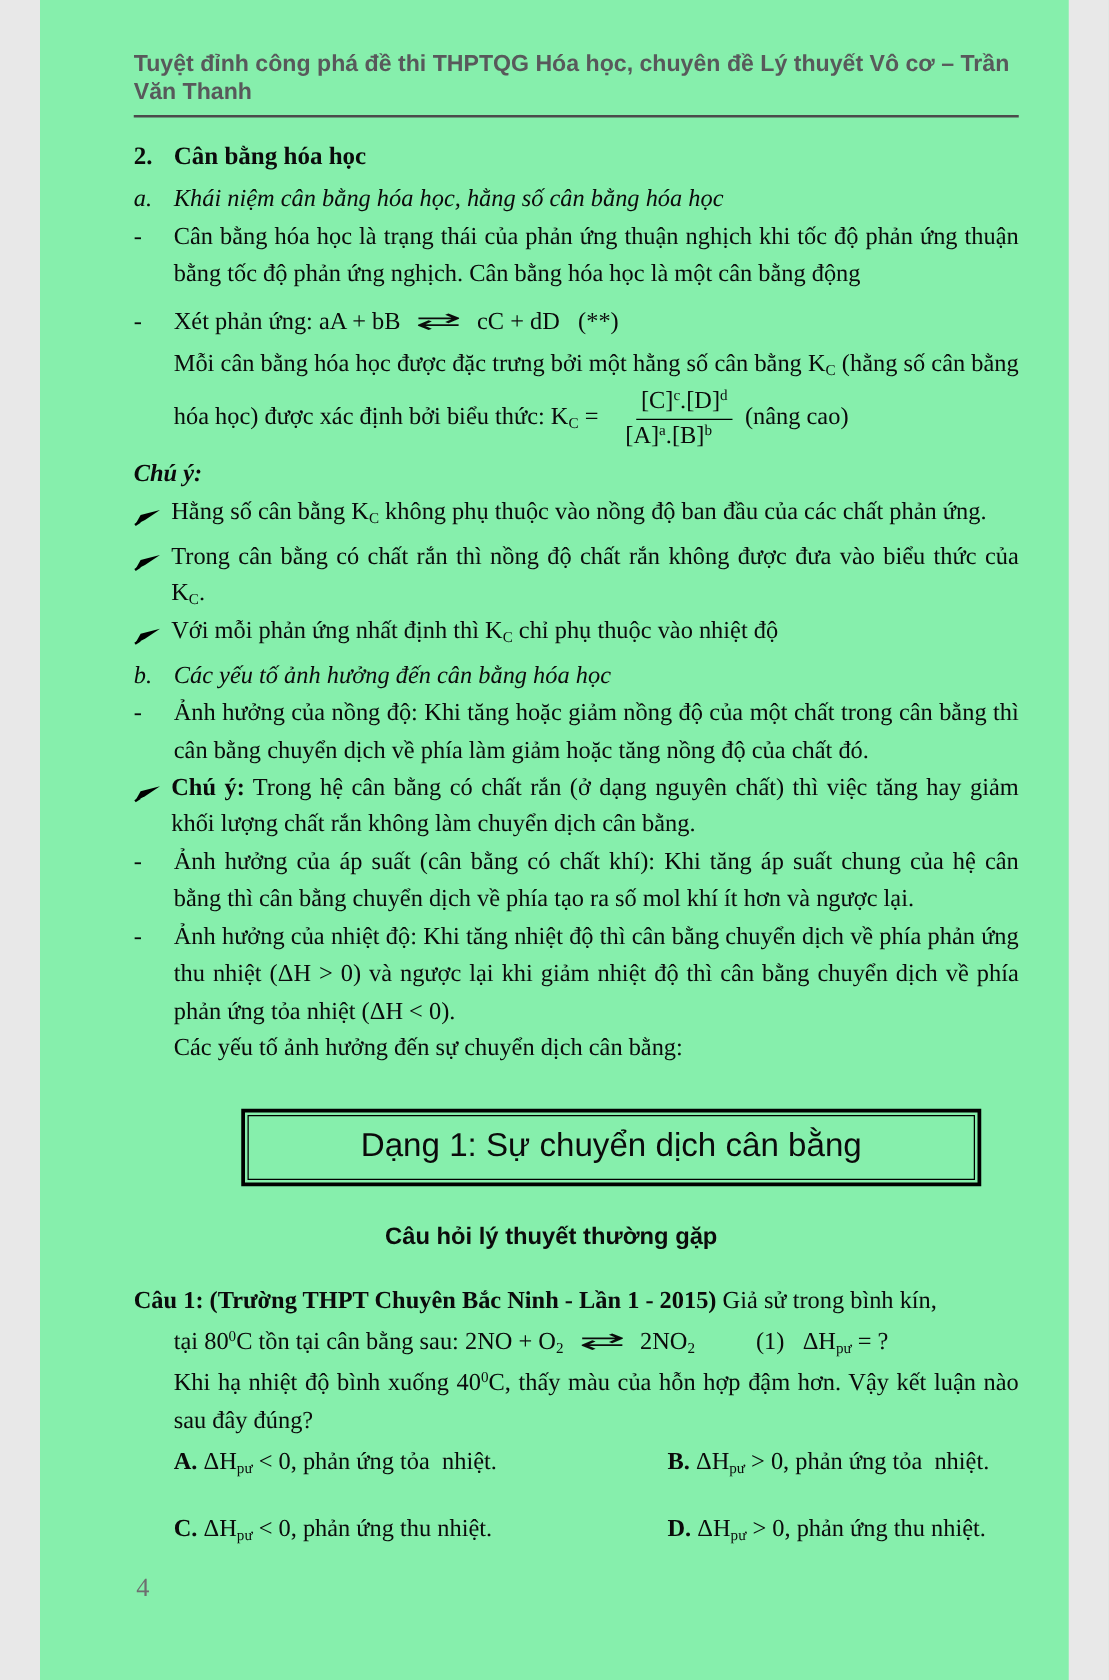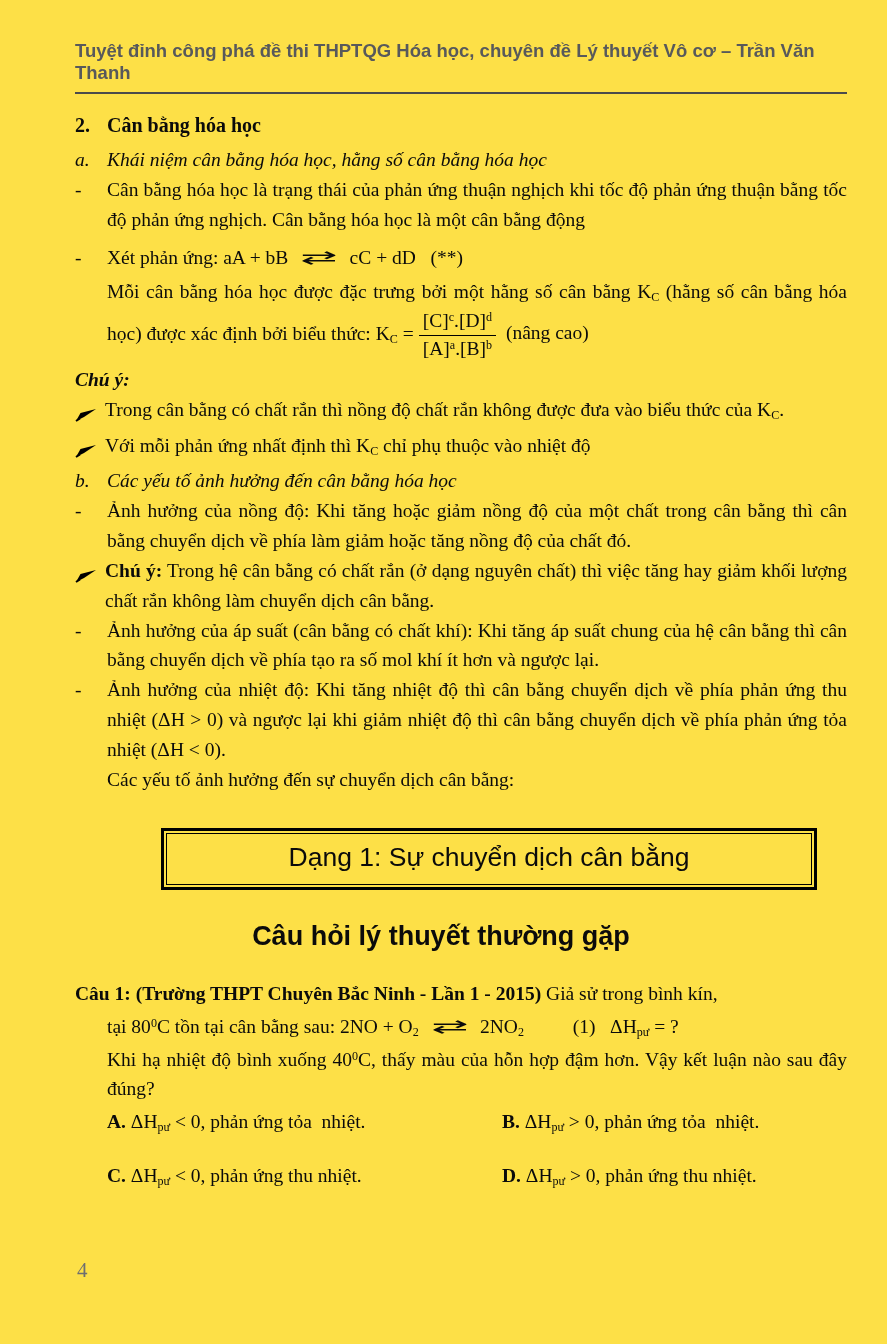--- a/index.html
+++ b/index.html
@@ -1,17 +1,17 @@
 <!DOCTYPE html>
 <html><head>
 <meta charset="utf-8">
 <style>
   html,body{margin:0;padding:0;background:#e8e8e8;}
   .page{
-    width:887px;height:1344px;margin:0 auto;background:#fde047;
+    width:823px;height:1344px;margin:0 auto;background:#86efac;
     box-sizing:border-box;position:relative;overflow:hidden;
     padding:40px 40px 0 75px;
     font-family:"Liberation Serif",serif;
     font-size:19.5px;line-height:1.53;color:#0b0b0b;
   }
   
   .hdr{
     font-family:"Liberation Sans",sans-serif;font-weight:bold;
     color:#58595b;font-size:18.5px;line-height:1.2;
     padding-bottom:8px;border-bottom:2px solid #4b4b4b;margin-bottom:16px;
@@ -35,29 +35,29 @@
   .b{font-weight:bold;}
   .sub{font-size:0.62em;vertical-align:-0.28em;}
   .sup{font-size:0.62em;vertical-align:0.5em;}
   .arrow{
     font-family:"DejaVu Sans",sans-serif;display:inline-block;
     transform:scaleX(2.4);margin:0 18px;font-size:0.95em;
   }
   
   .frac{display:inline-flex;flex-direction:column;align-items:center;
     vertical-align:middle;line-height:1.25;margin:2px 5px;text-align:center;}
-  .frac .num{border-bottom:1.6px solid #000;padding:0 4px 1px;}
+  .frac .num{border-bottom:1.6px solid #000;padding:0 4px 1px;margin-left:25px;}
   .frac .den{padding-top:1px;}
   
   .dang-outer{border:3px solid #000;padding:2px;margin:33px 30px 0 86px;}
   .dang-inner{border:1.3px solid #000;text-align:center;
     font-family:"Liberation Sans",sans-serif;font-size:26.5px;
     padding:7px 0 10px;line-height:1.25;}
   .subhead{font-family:"Liberation Sans",sans-serif;font-weight:bold;
-    font-size:27px;text-align:center;margin:26px 40px 0 0;}
+    font-size:19px;text-align:center;margin:26px 40px 0 0;}
   
   .q{margin-top:22px;}
   .q-first{padding-left:32px;text-indent:-32px;text-align:justify;}
   .q-line{padding-left:32px;margin:3px 0;}
   .q-body{padding-left:32px;text-align:justify;}
   .opts{display:grid;grid-template-columns:371px 1fr;row-gap:3px;
     padding-left:32px;margin-top:3px;gap:24px;}
   
   .pageno{position:absolute;left:77px;bottom:58px;color:#6e6e70;font-size:21px;}
 </style>
@@ -90,20 +90,27 @@
 
   <div class="indent" style="margin-top:4px;">
     <span><span>Mỗi cân bằng hóa học được đặc trưng bởi một hằng số cân bằng K</span><span class="sub">C</span><span> (hằng số cân bằng hóa học) được xác định bởi biểu thức: </span></span><span><span>K</span><span class="sub">C</span><span> =</span></span><span class="frac">
         <span class="num"><span>[C]</span><span class="sup">c</span><span>.[D]</span><span class="sup">d</span></span>
         <span class="den"><span>[A]</span><span class="sup">a</span><span>.[B]</span><span class="sup">b</span></span>
       </span><span> (nâng cao)</span>
   </div>
 
   <div class="chuy-h">Chú ý:</div>
 
+  <div class="note">
+    <span class="ico"><svg width="22" height="14" viewBox="0 0 22 14">
+          <path d="M1 13 L5.5 5 L21 1 L9 9 Z" fill="#000"></path>
+          <path d="M1 13 L5 10.4" stroke="#000" stroke-width="2"></path>
+        </svg></span>
+    <span class="tx"><span>Hằng số cân bằng K</span><span class="sub">C</span><span> không phụ thuộc vào nồng độ ban đầu của các chất phản ứng.</span></span>
+  </div>
   <div class="note">
     <span class="ico"><svg width="22" height="14" viewBox="0 0 22 14">
           <path d="M1 13 L5.5 5 L21 1 L9 9 Z" fill="#000"></path>
           <path d="M1 13 L5 10.4" stroke="#000" stroke-width="2"></path>
         </svg></span>
     <span class="tx"><span>Trong cân bằng có chất rắn thì nồng độ chất rắn không được đưa vào biểu thức của K</span><span class="sub">C</span><span>.</span></span>
   </div>
   <div class="note">
     <span class="ico"><svg width="22" height="14" viewBox="0 0 22 14">
           <path d="M1 13 L5.5 5 L21 1 L9 9 Z" fill="#000"></path>

